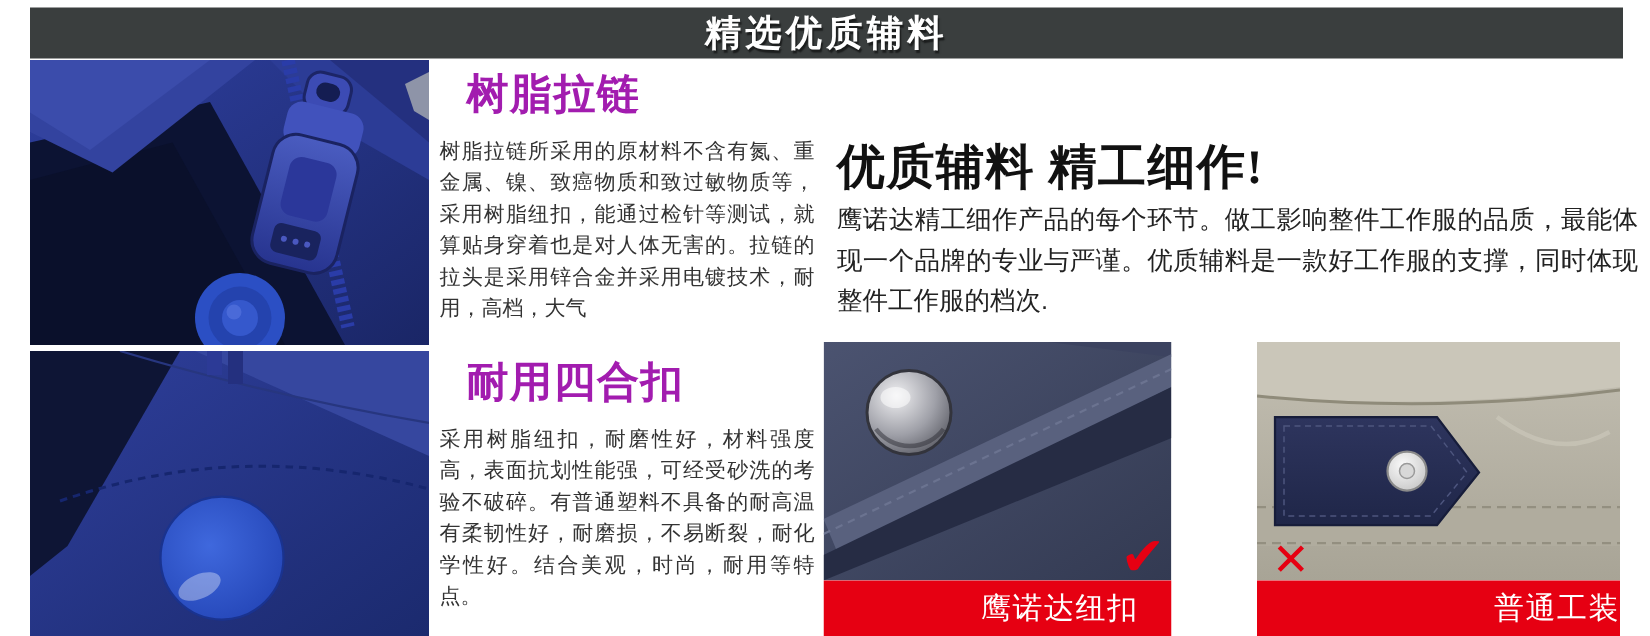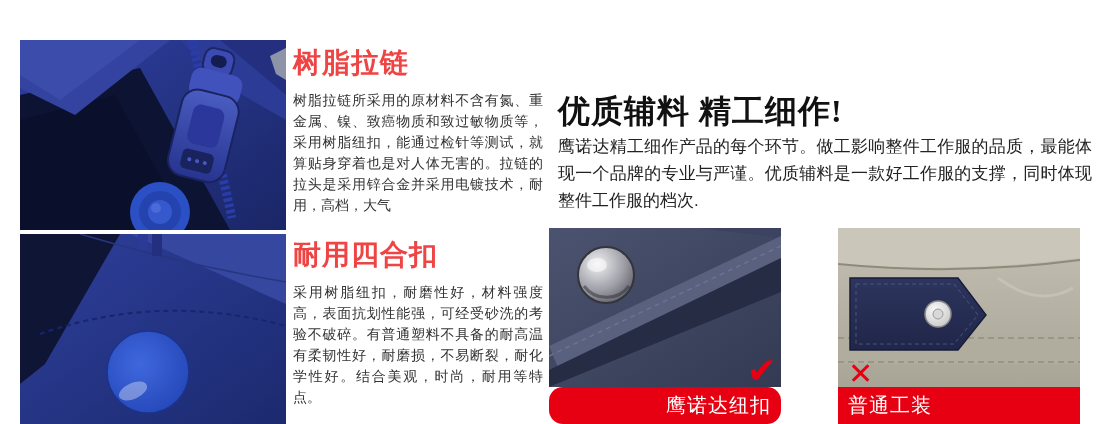--- a/index.html
+++ b/index.html
@@ -12,53 +12,56 @@
   .topbar h1{margin:0;color:#ffffff;font-size:24px;font-weight:bold;letter-spacing:3px;
              text-shadow:1px 2px 1px rgba(0,0,0,.55);}
 
   
   .photo{position:absolute;margin:0;overflow:hidden;}
   .photo svg{display:block;}
   #photo-zipper{left:20px;top:40px;width:266px;height:190px;}
   #photo-button{left:20px;top:234px;width:266px;height:190px;}
 
   
-  .col-title{position:absolute;left:293px;margin:0;color:#ef4444;font-size:28px;font-weight:bold;letter-spacing:1px;}
+  .col-title{position:absolute;left:311px;margin:0;color:#a21caf;font-size:28px;font-weight:bold;letter-spacing:1px;}
   #title-zipper{top:44px;}
   #title-snap{top:236px;}
   .col-body{position:absolute;left:293px;width:250px;margin:0;font-size:14px;line-height:21px;color:#333;text-align:justify;}
   #body-zipper{top:90px;}
   #body-snap{top:282px;}
 
   
   .q-heading{position:absolute;left:558px;top:90px;margin:0;font-family:"Liberation Serif","DejaVu Serif",serif;
              font-size:32px;font-weight:bold;color:#111;letter-spacing:1px;}
   .q-body{position:absolute;left:558px;top:133px;width:534px;margin:0;font-size:17px;line-height:27px;color:#222;text-align:justify;}
 
   
   .cmp-photo{position:absolute;top:228px;height:196px;margin:0;overflow:hidden;}
   #cmp-left{left:549px;width:232px;}
   #cmp-right{left:838px;width:242px;}
   .cmp-banner{position:absolute;left:0;bottom:0;width:100%;height:37px;background:#e60012;color:#fff;
               font-family:"Liberation Serif","DejaVu Serif",serif;font-size:20px;letter-spacing:1px;
               display:flex;align-items:center;box-sizing:border-box;}
-  #cmp-left .cmp-banner{justify-content:flex-end;padding-right:10px;border-radius:14px;}
-  #cmp-right .cmp-banner{justify-content:flex-start;padding-left:10px;}
+  #cmp-left .cmp-banner{justify-content:flex-end;padding-right:22px;}
+  #cmp-right .cmp-banner{justify-content:flex-end;padding-left:10px;}
   .mark{position:absolute;bottom:35px;color:#e60012;font-weight:bold;line-height:1;}
   #cmp-left .mark{right:4px;font-size:36px;}
   #cmp-right .mark{left:10px;font-size:30px;}
 
   .vs{position:absolute;left:781px;top:286px;width:57px;margin:0;text-align:center;
       font-family:"Liberation Serif","DejaVu Serif",serif;font-weight:bold;font-size:42px;color:#e60012;}
 </style>
 </head>
 <body>
 
 <div class="page">
 
+  <header class="topbar">
+    <h1>精选优质辅料</h1>
+  </header>
 
   <figure class="photo" id="photo-zipper">
     <svg width="266" height="190" viewBox="0 0 266 190">
       <defs>
         <linearGradient id="g1a" x1="0" y1="0" x2="1" y2="1">
           <stop offset="0" stop-color="#2e3f9f"></stop>
             <stop offset="1" stop-color="#1a2666"></stop>
         </linearGradient>
         <linearGradient id="g1b" x1="0" y1="0" x2="0" y2="1">
           <stop offset="0" stop-color="#4a5cc0"></stop>

